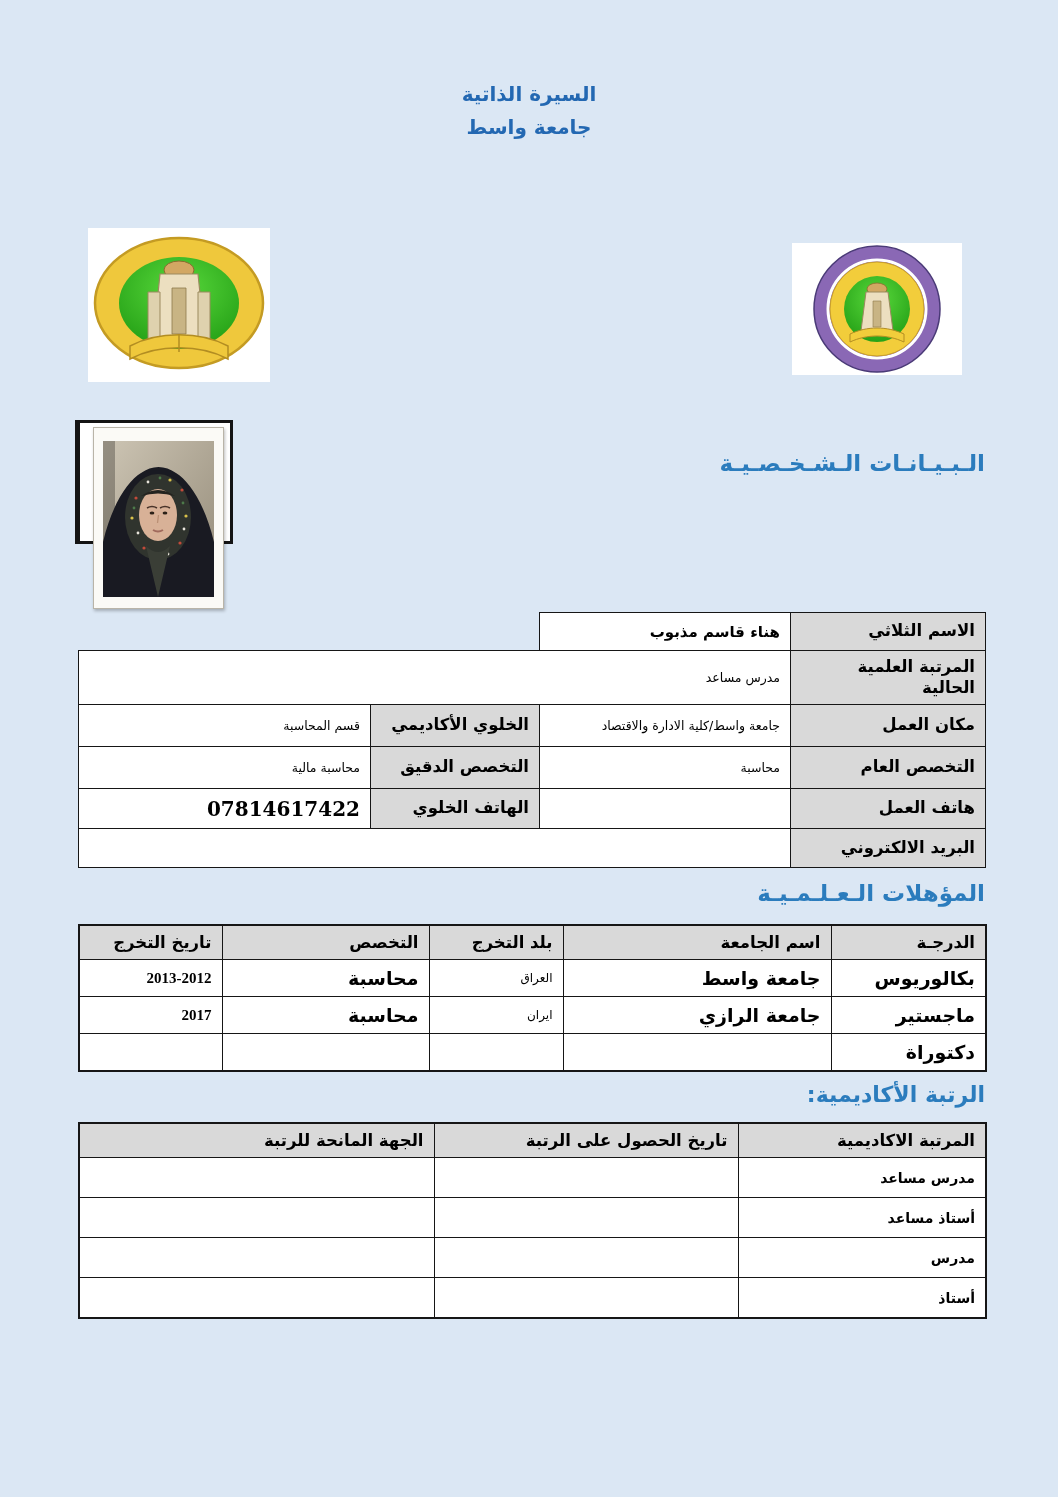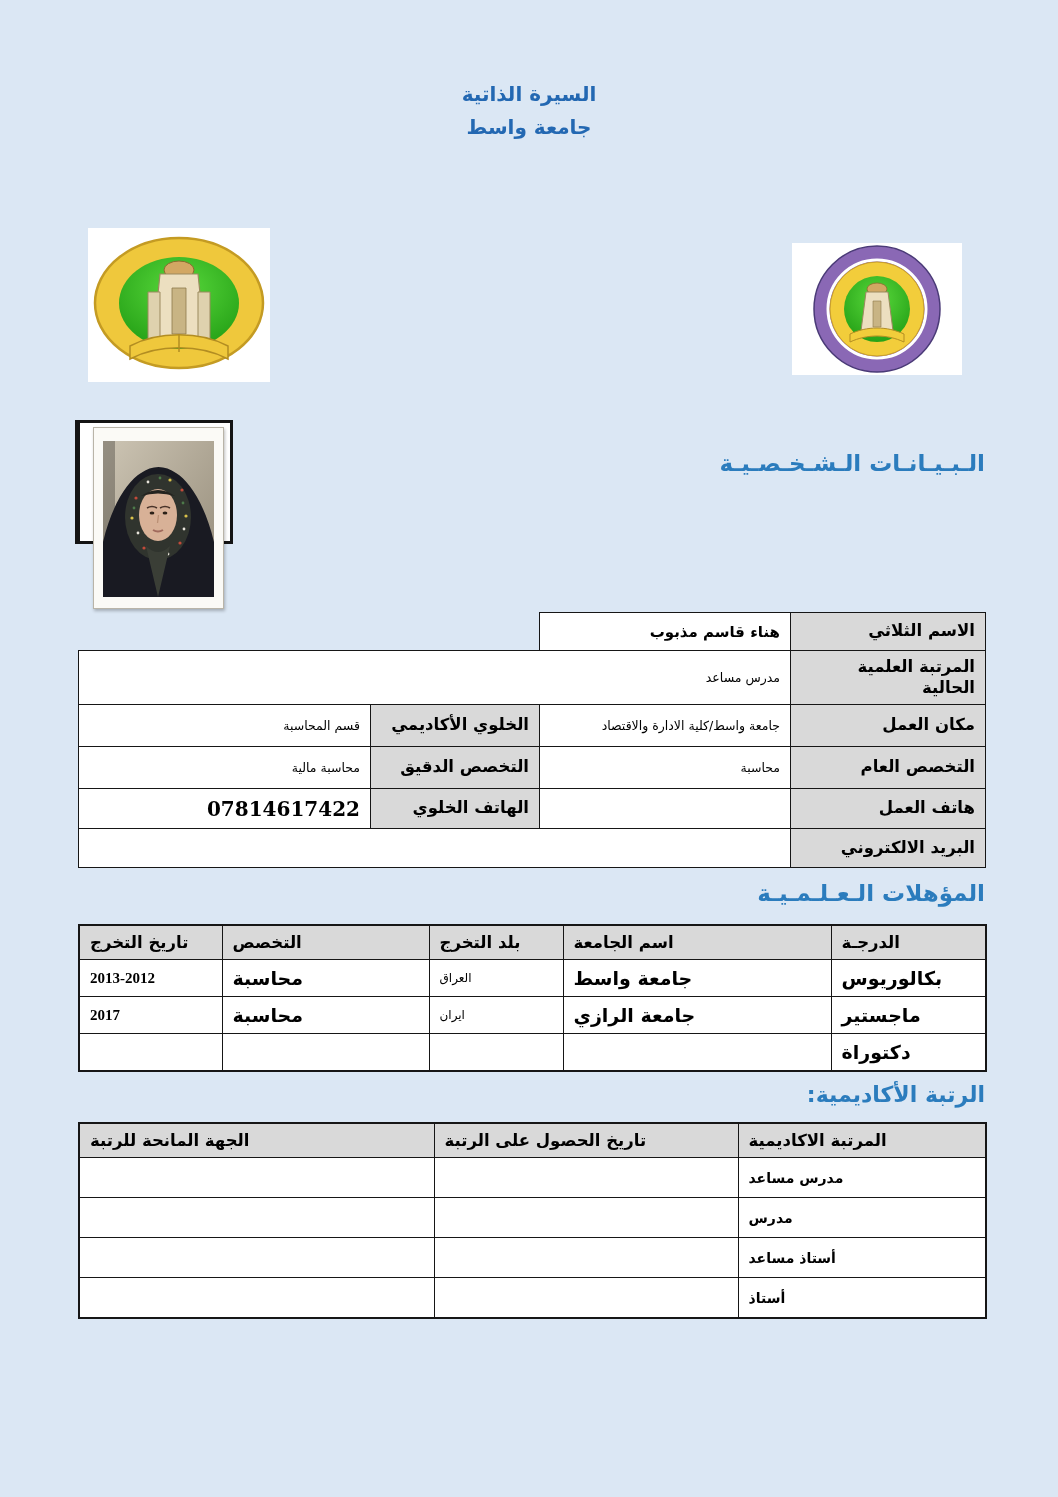--- a/index.html
+++ b/index.html
@@ -49,21 +49,21 @@
     text-align:right; line-height:1.25;
   }
   td.val      { font-weight:bold; font-size:15px; text-align:right; }
   td.val-sm   { font-size:12.5px; text-align:right; }
   td.val-num  { font-weight:bold; font-size:20px; text-align:right; font-family:"DejaVu Serif", serif; }
   .t-personal { top:612px; }
   .t-qual     { top:924px; border:2px solid #161616; }
   .t-rank     { top:1122px; border:2px solid #161616; }
   .r1 td { height:33px; }  .r2 td { height:49px; }
   .r3 td, .r4 td { height:37px; } .r5 td { height:35px;padding-left:24px; } .r6 td { height:34px; }
-  .t-qual td, .t-rank td { text-align:left; }
+  .t-qual td, .t-rank td { text-align:right; }
   .t-qual tr.hdr td, .t-rank tr.hdr td {
     background:#d9d9d9; font-weight:bold; font-size:16.5px; height:29px;
   }
   .t-qual tr.data td { height:32px; }
   .t-rank tr.data td { height:35px; }
   td.big   { font-weight:bold; font-size:19px; }
   td.small { font-size:12px; }
   td.year  { font-weight:bold; font-size:15px; font-family:Liberation Serif, serif; }
   td.rankname { font-weight:600; font-size:14px; }
   .two-line span { display:block; }
@@ -293,26 +293,26 @@
       <td>المرتبة الاكاديمية</td>
       <td>تاريخ الحصول على الرتبة</td>
       <td>الجهة المانحة للرتبة</td>
     </tr>
     <tr class="data">
       <td class="rankname">مدرس مساعد</td>
       <td></td>
       <td></td>
     </tr>
     <tr class="data">
+      <td class="rankname">أستاذ مساعد</td>
+      <td></td>
+      <td></td>
+    </tr>
+    <tr class="data">
       <td class="rankname">مدرس</td>
-      <td></td>
-      <td></td>
-    </tr>
-    <tr class="data">
-      <td class="rankname">أستاذ مساعد</td>
       <td></td>
       <td></td>
     </tr>
     <tr class="data">
       <td class="rankname">أستاذ</td>
       <td></td>
       <td></td>
     </tr>
   </tbody>
     </table>

